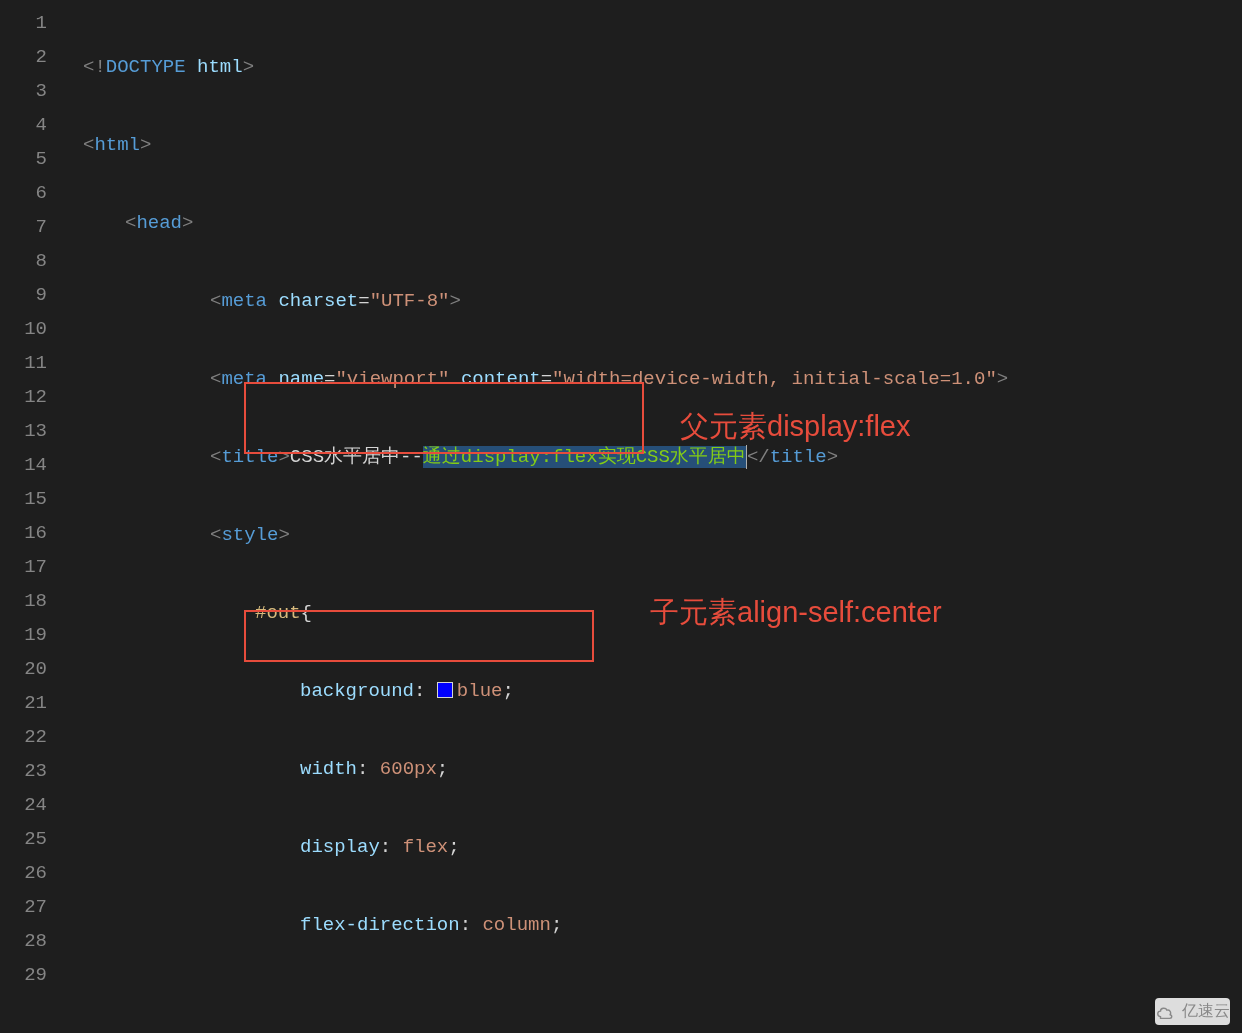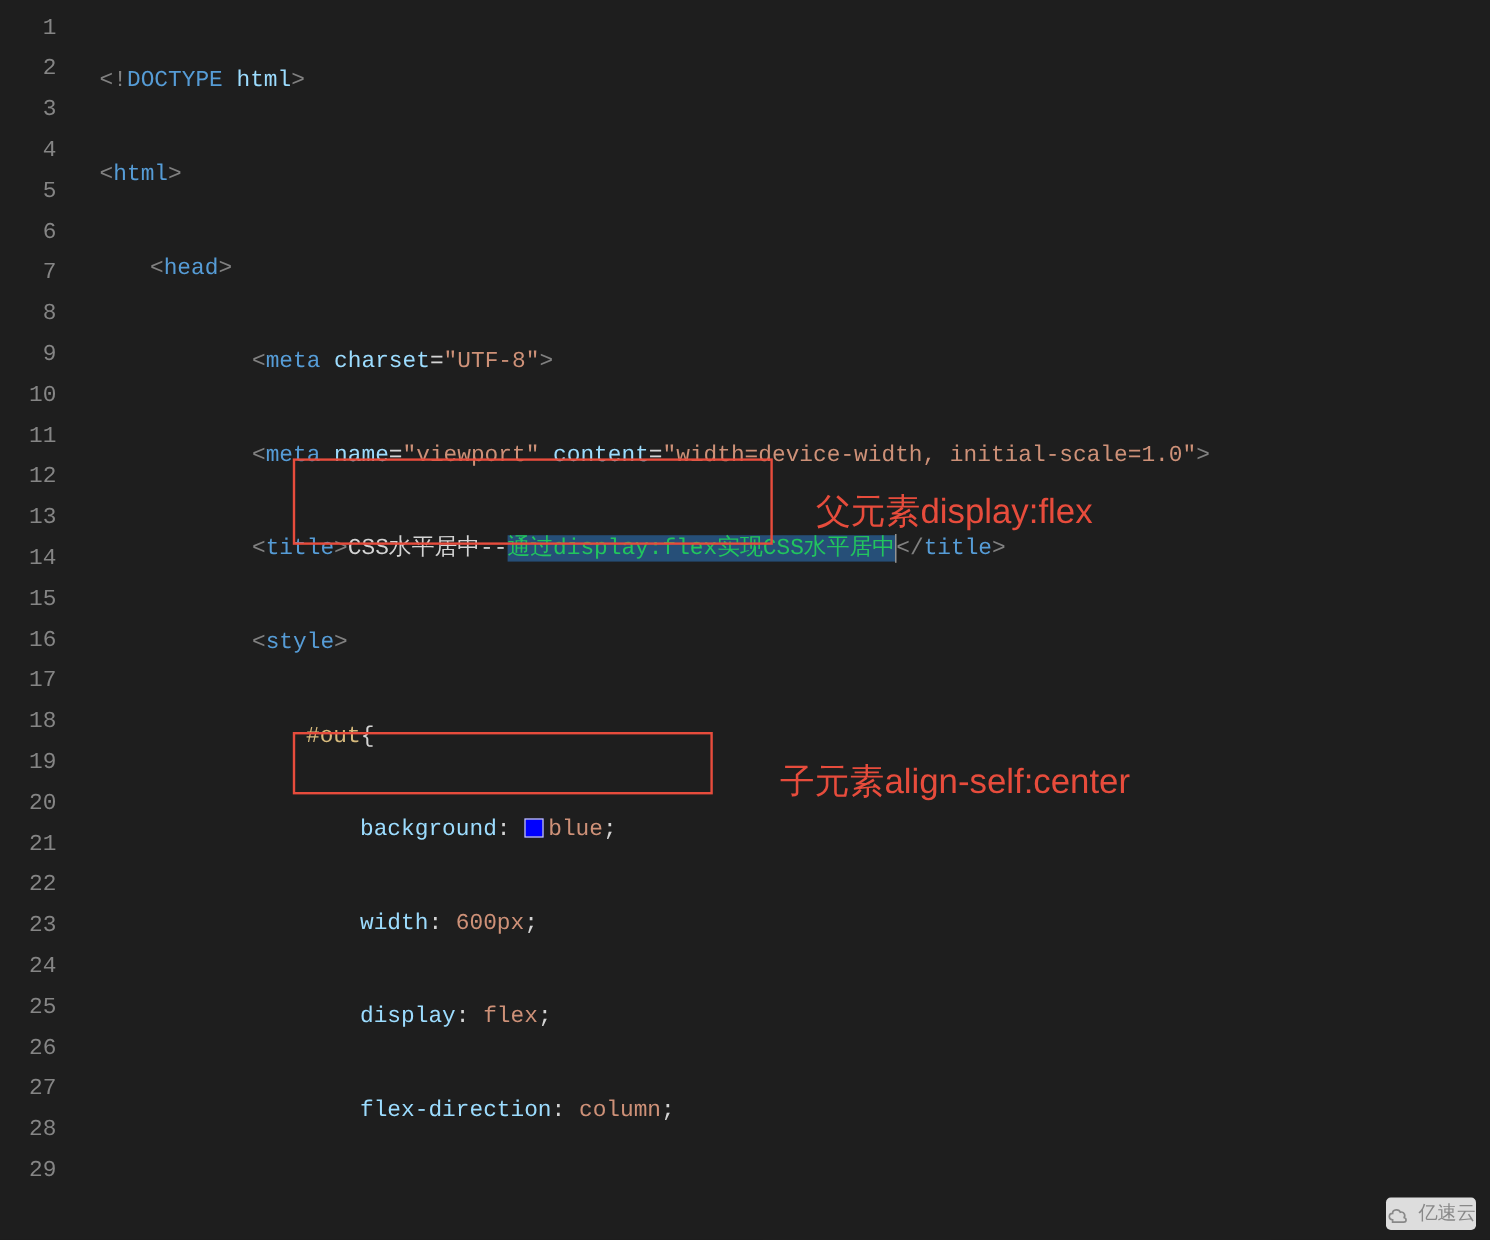--- a/index.html
+++ b/index.html
@@ -45,21 +45,21 @@
     .p0 { padding-left: 18px; }
     .p1 { padding-left: 60px; }
     .p2 { padding-left: 145px; }
     .p3 { padding-left: 190px; }
     .p4 { padding-left: 235px; }
     .bracket { color: #808080; }
     .tag { color: #569cd6; }
     .attr-name { color: #9cdcfe; }
     .attr-val { color: #ce9178; }
     .text { color: #d4d4d4; }
-    .selected { background: #264f78; color: #22c55e; }
+    .selected { background: #264f78; color: #84cc16; }
     .prop { color: #9cdcfe; }
     .val { color: #ce9178; }
     .punct { color: #d4d4d4; }
     .selector { color: #d7ba7d; }
     .color-swatch {
       display: inline-block;
       width: 16px;
       height: 16px;
       border: 1px solid #d4d4d4;
       vertical-align: middle;
@@ -167,20 +167,20 @@
     
     
     
   </div>
 </div>
 
 <div class="red-box" style="left:244px; top:382px; width:400px; height:72px;"></div>
 <div class="annotation" style="left:680px; top:407px;text-align:right;">父元素display:flex</div>
 
 <div class="red-box" style="left:244px; top:610px; width:350px; height:52px;"></div>
-<div class="annotation" style="left:650px; top:632px;">子元素align-self:center</div>
+<div class="annotation" style="left:650px; top:593px;">子元素align-self:center</div>
 
 <div class="watermark">
   <svg viewBox="0 0 24 16">
       <path fill="none" stroke="#888" stroke-width="1.5" d="M6 13 C2 13 2 7 6 7 C6 3 12 3 13 6 C17 5 18 10 16 11 C19 11 19 15 16 15 L6 15 Z"></path>
     </svg>
   <span>亿速云</span>
 </div>
 
 </body></html>

